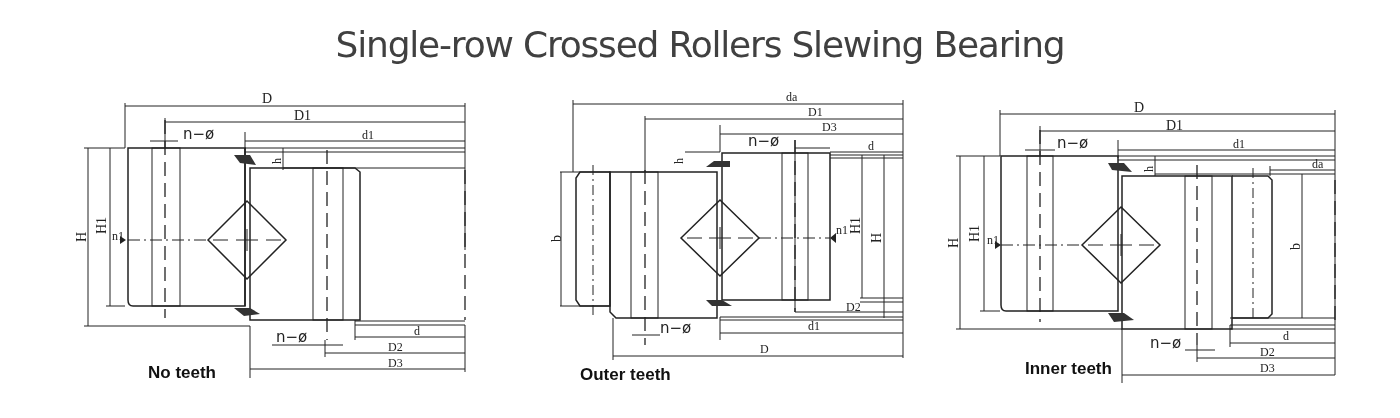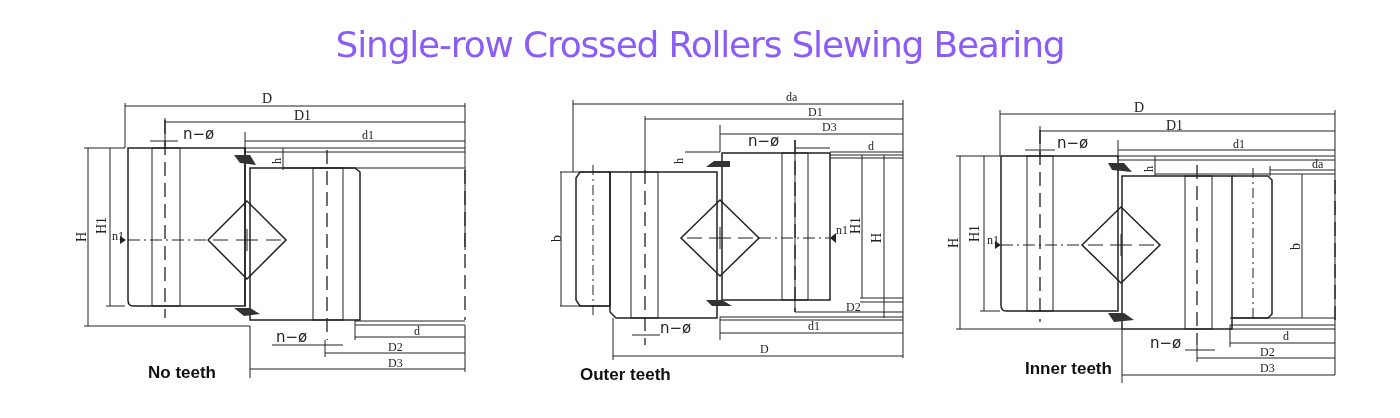--- a/index.html
+++ b/index.html
@@ -1,19 +1,19 @@
 <!DOCTYPE html>
 <html><head>
 <meta charset="utf-8">
 <style>
   html, body { margin: 0; padding: 0; background: #ffffff; }
   body { width: 1400px; height: 418px; position: relative; overflow: hidden; font-family: "Liberation Sans", sans-serif; }
   .title {
     position: absolute; left: 0; right: 0; top: 24px; text-align: center;
-    font-family: "DejaVu Sans", sans-serif; font-size: 36px; color: #8b5cf6;
+    font-family: "DejaVu Sans", sans-serif; font-size: 36px; color: #404040;
     letter-spacing: -1.2px; font-weight: normal;
   }
   svg.diagram { position: absolute; left: 0; top: 0; }
   .caption { font-family: "Liberation Sans", sans-serif; font-weight: bold; font-size: 17px; fill: #111; }
   .dim { font-family: "Liberation Serif", serif; font-size: 14px; fill: #222; }
   .dim-sm { font-family: "Liberation Serif", serif; font-size: 12px; fill: #222; }
   .nphi { font-family: "DejaVu Sans", sans-serif; font-size: 15px; fill: #222; }
   .ln { stroke: #222; stroke-width: 1; fill: none; }
   .thick { stroke: #222; stroke-width: 1.5; fill: none; }
   .dash { stroke: #222; stroke-width: 1.3; stroke-dasharray: 14 7; fill: none; }

